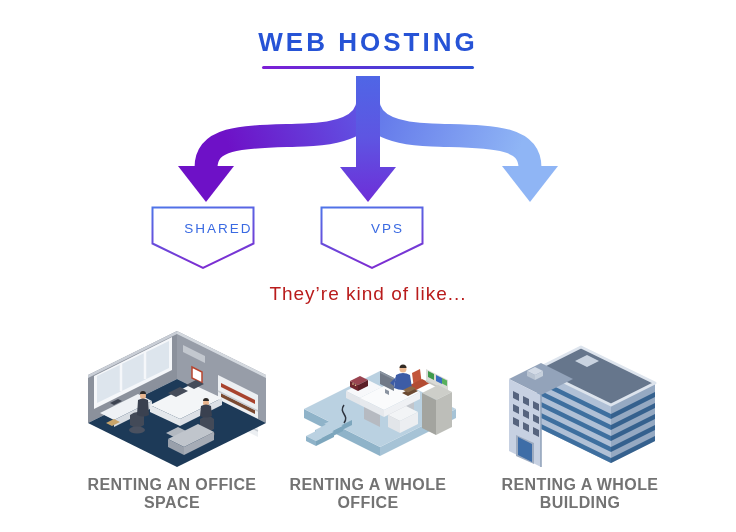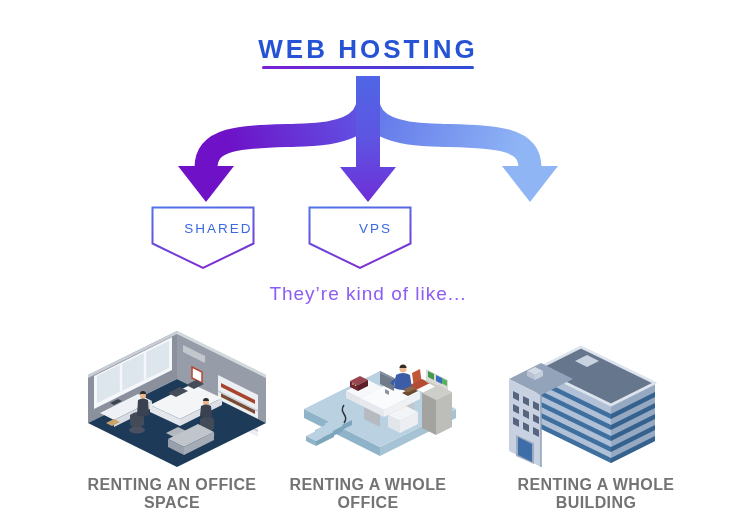--- a/index.html
+++ b/index.html
@@ -2,52 +2,52 @@
 <html><head>
 <meta charset="utf-8">
 <style>
   html,body{margin:0;padding:0;background:#ffffff;}
   #canvas{
     position:relative;width:736px;height:532px;background:#ffffff;
     font-family:"Liberation Sans", sans-serif;overflow:hidden;
   }
   .page-title{
     position:absolute;top:27px;left:0;right:0;text-align:center;
-    font-size:26px;font-weight:700;letter-spacing:3px;color:#2653d6;margin-top:7px;
+    font-size:26px;font-weight:700;letter-spacing:3px;color:#2653d6;
   }
   .title-underline{
     position:absolute;top:66px;left:50%;transform:translateX(-50%);
     width:212px;height:3px;border-radius:2px;
     background:linear-gradient(90deg,#7d1ed6,#2b50d6);
   }
   .arrows{position:absolute;top:0;left:0;}
   .badge{position:absolute;top:206px;width:104px;height:64px;}
   .badge svg{position:absolute;top:0;left:0;}
   .badge .lbl{
     position:absolute;top:15px;left:0;right:0;text-align:center;
     font-size:13.5px;font-weight:500;letter-spacing:2px;color:#3a6ae2;padding-left:31px;
   }
   .badge-shared{left:151px;}
-  .badge-vps{left:308px;}
+  .badge-vps{left:320px;}
   .badge-dedicated{left:478px;}
   .subtitle{
     position:absolute;top:283px;left:0;right:0;text-align:center;
-    font-size:19px;font-weight:500;letter-spacing:1px;color:#8b5cf6;
+    font-size:19px;font-weight:500;letter-spacing:1px;color:#b91c1c;
   }
   .illus{position:absolute;}
   .illus-left{left:80px;top:323px;}
   .illus-mid{left:284px;top:329px;}
   .illus-right{left:497px;top:333px;}
   .caption{
     position:absolute;top:476px;width:220px;text-align:center;
     font-size:16px;font-weight:700;letter-spacing:0.4px;color:#737373;
   }
   .cap-1{left:62px;}
   .cap-2{left:258px;}
-  .cap-3{left:486px;}
+  .cap-3{left:470px;}
 </style>
 </head>
 <body>
 
 <div id="canvas">
 
   <div class="page-title">WEB HOSTING</div>
   <div class="title-underline"></div>
 
   <svg class="arrows" width="736" height="212" viewBox="0 0 736 212">

